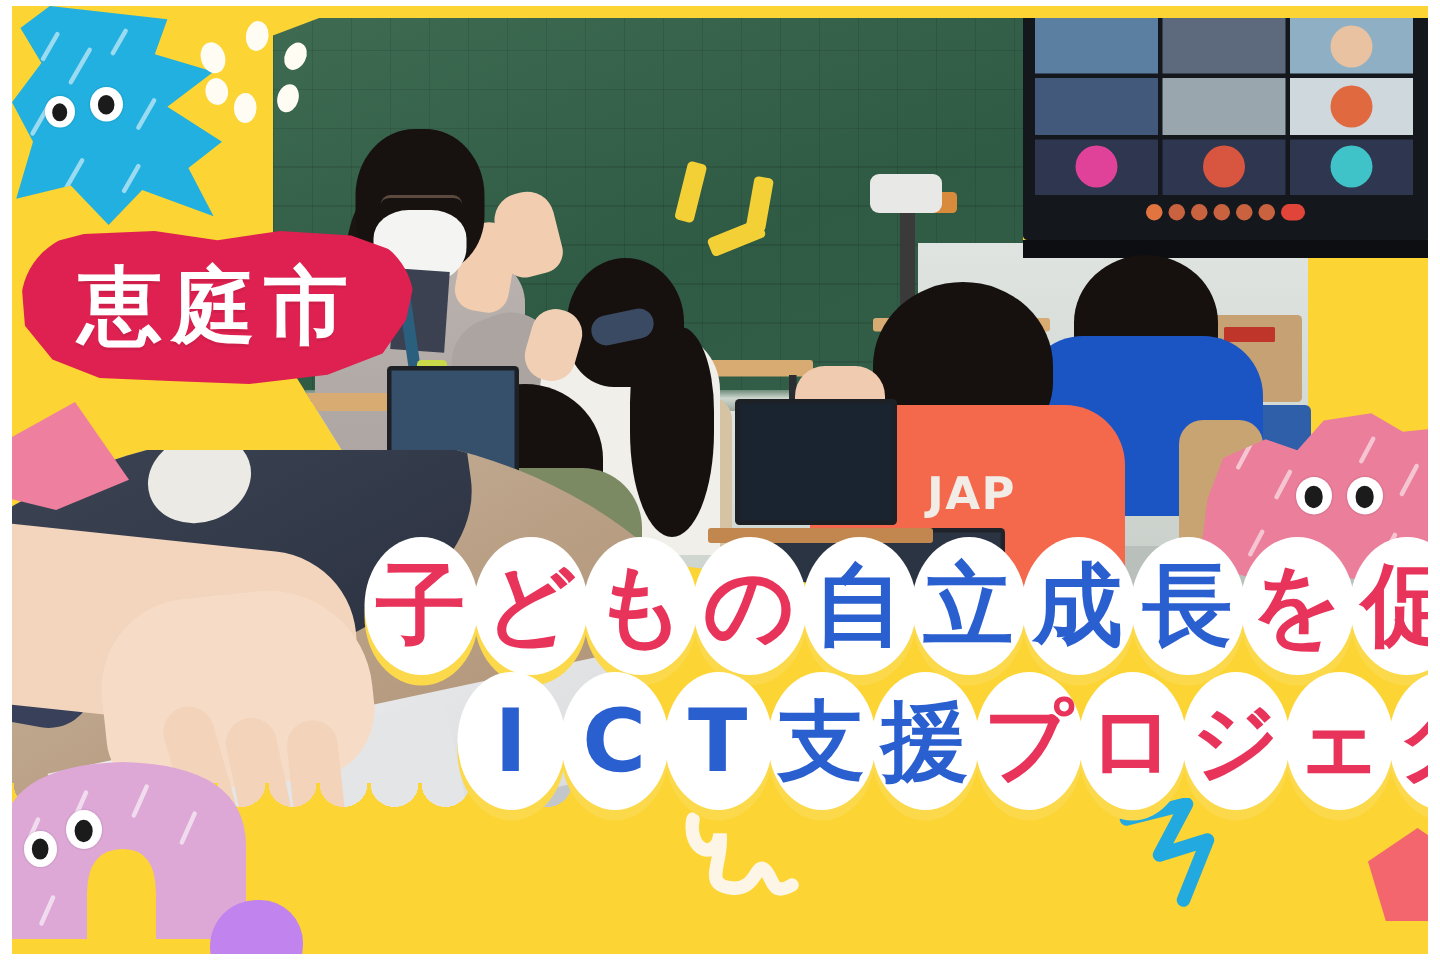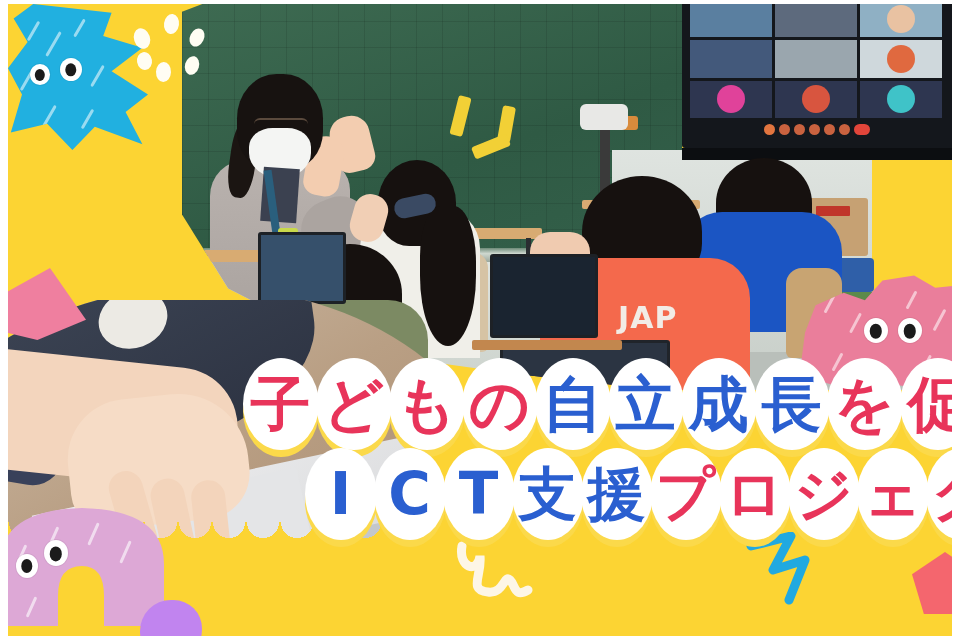--- a/index.html
+++ b/index.html
@@ -8,21 +8,21 @@
     background:#ffffff;
     font-family:"DejaVu Sans","Liberation Sans",sans-serif;
   }
   #stage{position:relative;width:960px;height:640px;overflow:hidden;background:#ffffff;}
 
   
   .yellow-bg{position:absolute;left:8px;top:4px;width:944px;height:632px;background:var(--yellow);}
 
   
   .photo-class{
-    position:absolute;left:182px;top:0;width:770px;height:390px;overflow:hidden;
+    position:absolute;left:182px;top:12px;width:770px;height:390px;overflow:hidden;
     clip-path:polygon(0% 3%, 4% 0%, 100% 0%, 100% 100%, 62% 100%, 44% 96%, 22% 90%, 6% 74%, 0% 55%);
   }
   
   .cb{position:absolute;left:0;top:-4px;width:500px;height:260px;background:
       repeating-linear-gradient(90deg,rgba(0,0,0,.10) 0 1px,transparent 1px 26px),
       repeating-linear-gradient(0deg,rgba(0,0,0,.10) 0 1px,transparent 1px 26px),
       linear-gradient(160deg,#3e6b52,#2f5a44 60%,#33604a);}
   .cb-rail{position:absolute;left:0;top:248px;width:500px;height:14px;background:linear-gradient(#6e8b79,#cfd8cf 40%,#9aa79c);}
   .cb-chalk{position:absolute;width:26px;height:9px;border-radius:2px;background:#e8b98c;}
   .wall{position:absolute;left:0;top:262px;width:530px;height:140px;background:linear-gradient(#dfe4df,#c9d0ca);}
@@ -337,20 +337,23 @@
     <div class="eye" style="left:52px;top:54px;width:22px;height:23px;"></div>
   </div>
 
   <div class="sparkle" style="left:134px;top:28px;width:16px;height:21px;transform:rotate(-18deg);"></div>
   <div class="sparkle" style="left:164px;top:14px;width:15px;height:20px;transform:rotate(8deg);"></div>
   <div class="sparkle" style="left:190px;top:28px;width:14px;height:19px;transform:rotate(26deg);"></div>
   <div class="sparkle" style="left:137px;top:52px;width:15px;height:18px;transform:rotate(-10deg);"></div>
   <div class="sparkle" style="left:185px;top:56px;width:14px;height:19px;transform:rotate(16deg);"></div>
   <div class="sparkle" style="left:156px;top:62px;width:15px;height:20px;transform:rotate(2deg);"></div>
 
+  <div class="badge">
+    <span>恵庭市</span>
+  </div>
 
   <div class="tri-pink"></div>
 
   <div class="cloud-pink">
     <div class="scratch" style="left:30px;top:26px;width:3px;height:20px;transform:rotate(28deg);"></div>
     <div class="scratch" style="left:56px;top:44px;width:3px;height:22px;transform:rotate(28deg);"></div>
     <div class="scratch" style="left:112px;top:22px;width:3px;height:20px;transform:rotate(28deg);"></div>
     <div class="scratch" style="left:140px;top:40px;width:3px;height:24px;transform:rotate(28deg);"></div>
     <div class="scratch" style="left:38px;top:84px;width:3px;height:20px;transform:rotate(28deg);"></div>
     <div class="scratch" style="left:126px;top:86px;width:3px;height:22px;transform:rotate(28deg);"></div>

